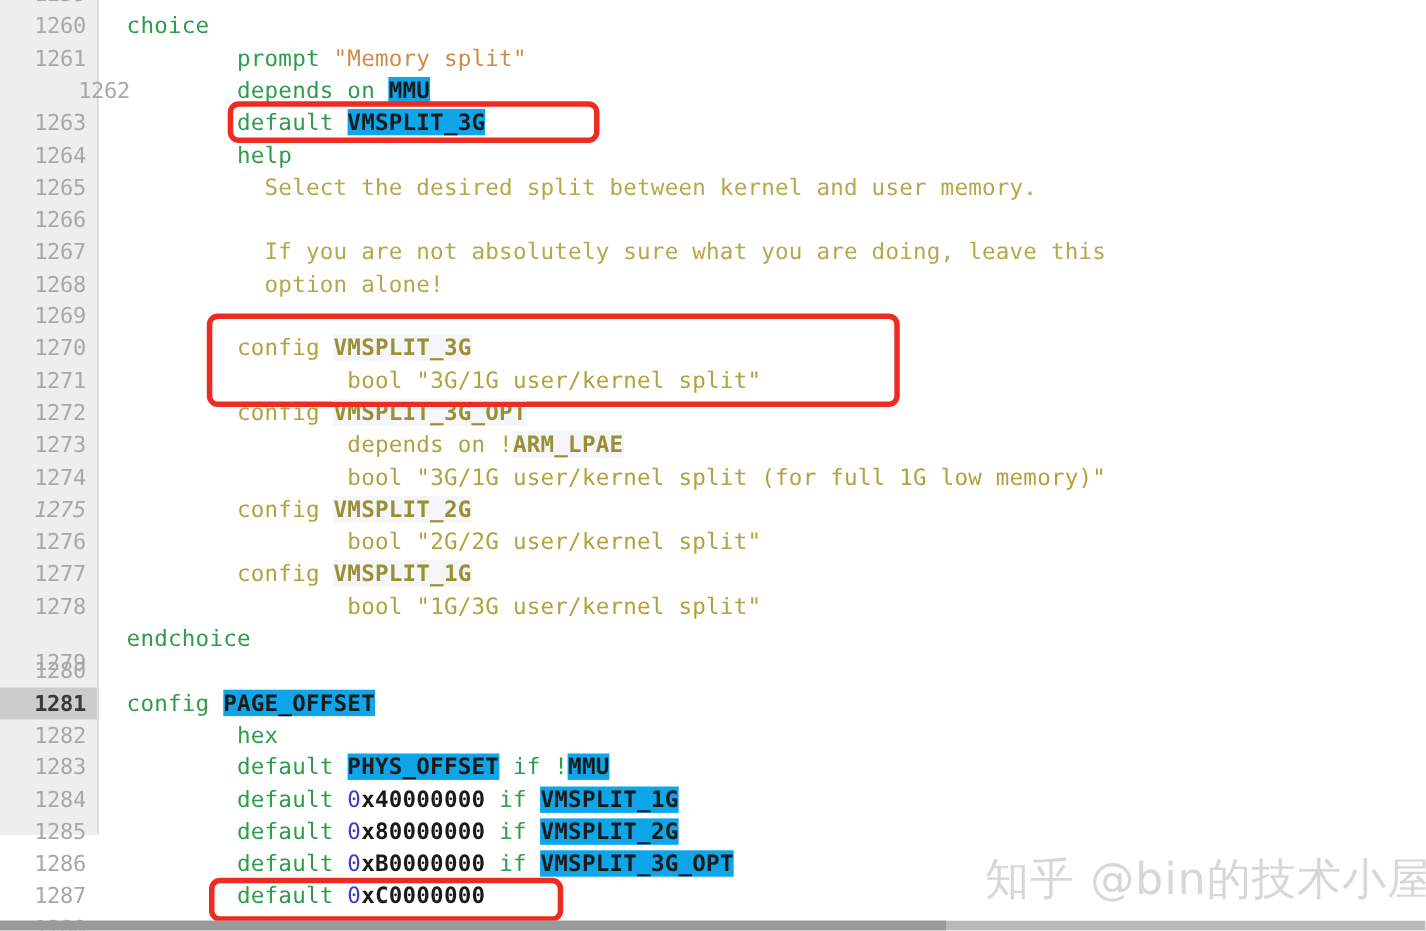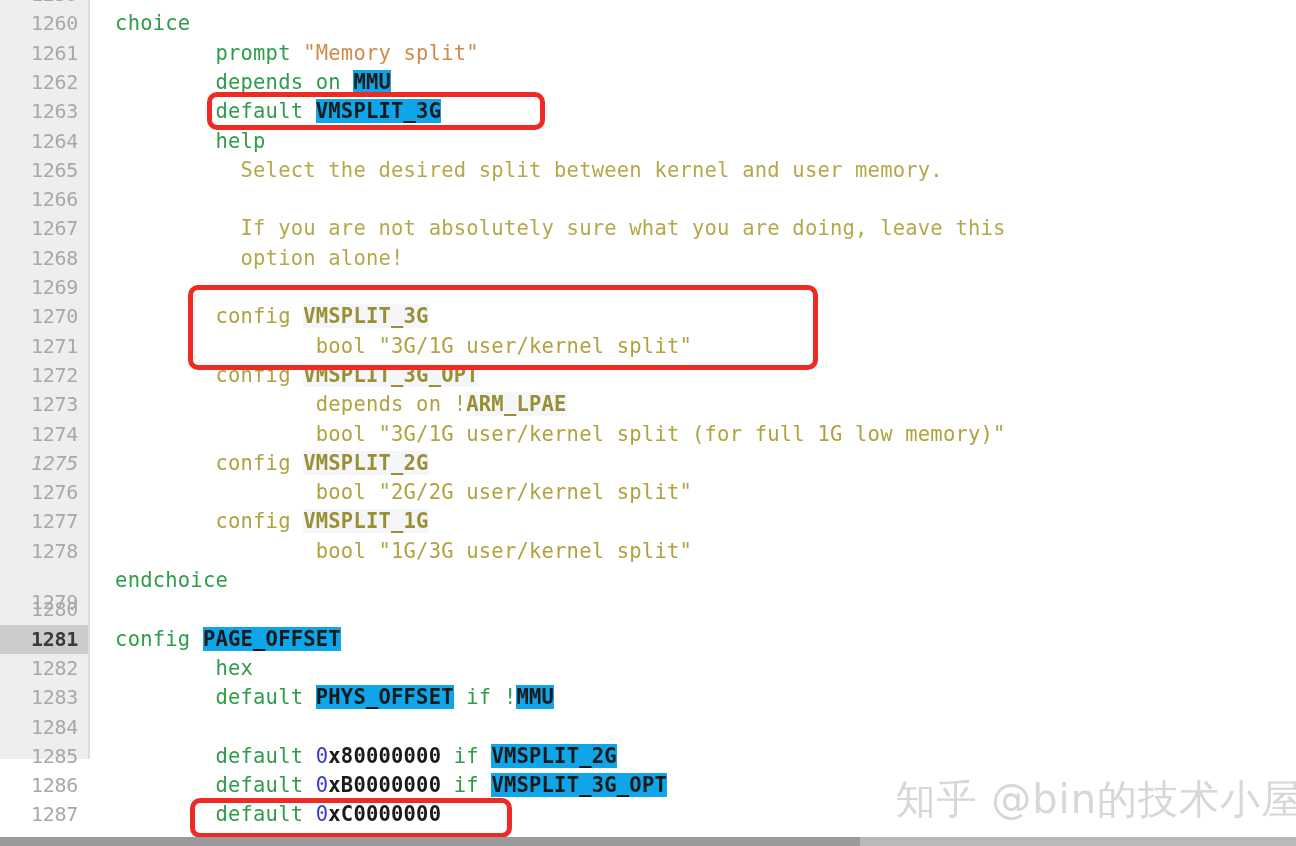--- a/index.html
+++ b/index.html
@@ -129,21 +129,21 @@
 </style>
 </head>
 <body>
 
 <div id="viewer">
 
   <div id="gutter">
       <div class="gutter-line" style="top: -20px;">1259</div>
       <div class="gutter-line" style="top: 9.3px;">1260</div>
       <div class="gutter-line" style="top: 38.6px;">1261</div>
-      <div class="gutter-line" style="top: 67.9px;">1262</div>
+      <div class="gutter-line" style="top: 67.9px; margin-left: 40px;">1262</div>
       <div class="gutter-line" style="top: 97.2px;">1263</div>
       <div class="gutter-line" style="top: 126.5px;">1264</div>
       <div class="gutter-line" style="top: 155.8px;">1265</div>
       <div class="gutter-line" style="top: 185.1px;">1266</div>
       <div class="gutter-line" style="top: 214.4px;">1267</div>
       <div class="gutter-line" style="top: 243.7px;">1268</div>
       <div class="gutter-line" style="top: 273px;">1269</div>
       <div class="gutter-line" style="top: 302.3px;">1270</div>
       <div class="gutter-line" style="top: 331.6px;">1271</div>
       <div class="gutter-line" style="top: 360.9px;">1272</div>
@@ -184,20 +184,21 @@
       <div class="code-line" style="top: 419.5px;"><span>                  </span><span class="olive">bool </span><span class="olive">"3G/1G user/kernel split (for full 1G low memory)"</span></div>
       <div class="code-line" style="top: 448.8px;"><span>          </span><span class="olive">config </span><span class="olive-b">VMSPLIT_2G</span></div>
       <div class="code-line" style="top: 478.1px;"><span>                  </span><span class="olive">bool </span><span class="olive">"2G/2G user/kernel split"</span></div>
       <div class="code-line" style="top: 507.4px;"><span>          </span><span class="olive">config </span><span class="olive-b">VMSPLIT_1G</span></div>
       <div class="code-line" style="top: 536.7px;"><span>                  </span><span class="olive">bool </span><span class="olive">"1G/3G user/kernel split"</span></div>
       <div class="code-line" style="top: 566px;"><span>  </span><span class="kw">endchoice</span></div>
       <div class="code-line" style="top: 595.3px;"></div>
       <div class="code-line" style="top: 624.6px;"><span>  </span><span class="kw">config </span><span class="ident">PAGE_OFFSET</span></div>
       <div class="code-line" style="top: 653.9px;"><span>          </span><span class="kw">hex</span></div>
       <div class="code-line" style="top: 683.2px;"><span>          </span><span class="kw">default </span><span class="ident">PHYS_OFFSET</span><span> </span><span class="kw">if !</span><span class="ident">MMU</span></div>
+      <div class="code-line" style="top: 712.5px;"><span>          </span><span class="kw">default </span><span class="num0">0</span><span class="num">x40000000</span><span> </span><span class="kw">if </span><span class="ident">VMSPLIT_1G</span></div>
       <div class="code-line" style="top: 741.8px;"><span>          </span><span class="kw">default </span><span class="num0">0</span><span class="num">x80000000</span><span> </span><span class="kw">if </span><span class="ident">VMSPLIT_2G</span></div>
       <div class="code-line" style="top: 771.1px;"><span>          </span><span class="kw">default </span><span class="num0">0</span><span class="num">xB0000000</span><span> </span><span class="kw">if </span><span class="ident">VMSPLIT_3G_OPT</span></div>
       <div class="code-line" style="top: 800.4px;"><span>          </span><span class="kw">default </span><span class="num0">0</span><span class="num">xC0000000</span></div>
       <div class="code-line" style="top: 829.7px;"></div>
     </div>
 
   <div id="annotations">
       <div class="redbox filled" style="left: 207px; top: 92px; width: 338px; height: 38px;"></div>
       <div class="redbox filled" style="left: 188px; top: 285px; width: 630px; height: 85px;"></div>
       <div class="redbox filled" style="left: 190px; top: 798px; width: 322px; height: 40px;"></div>

